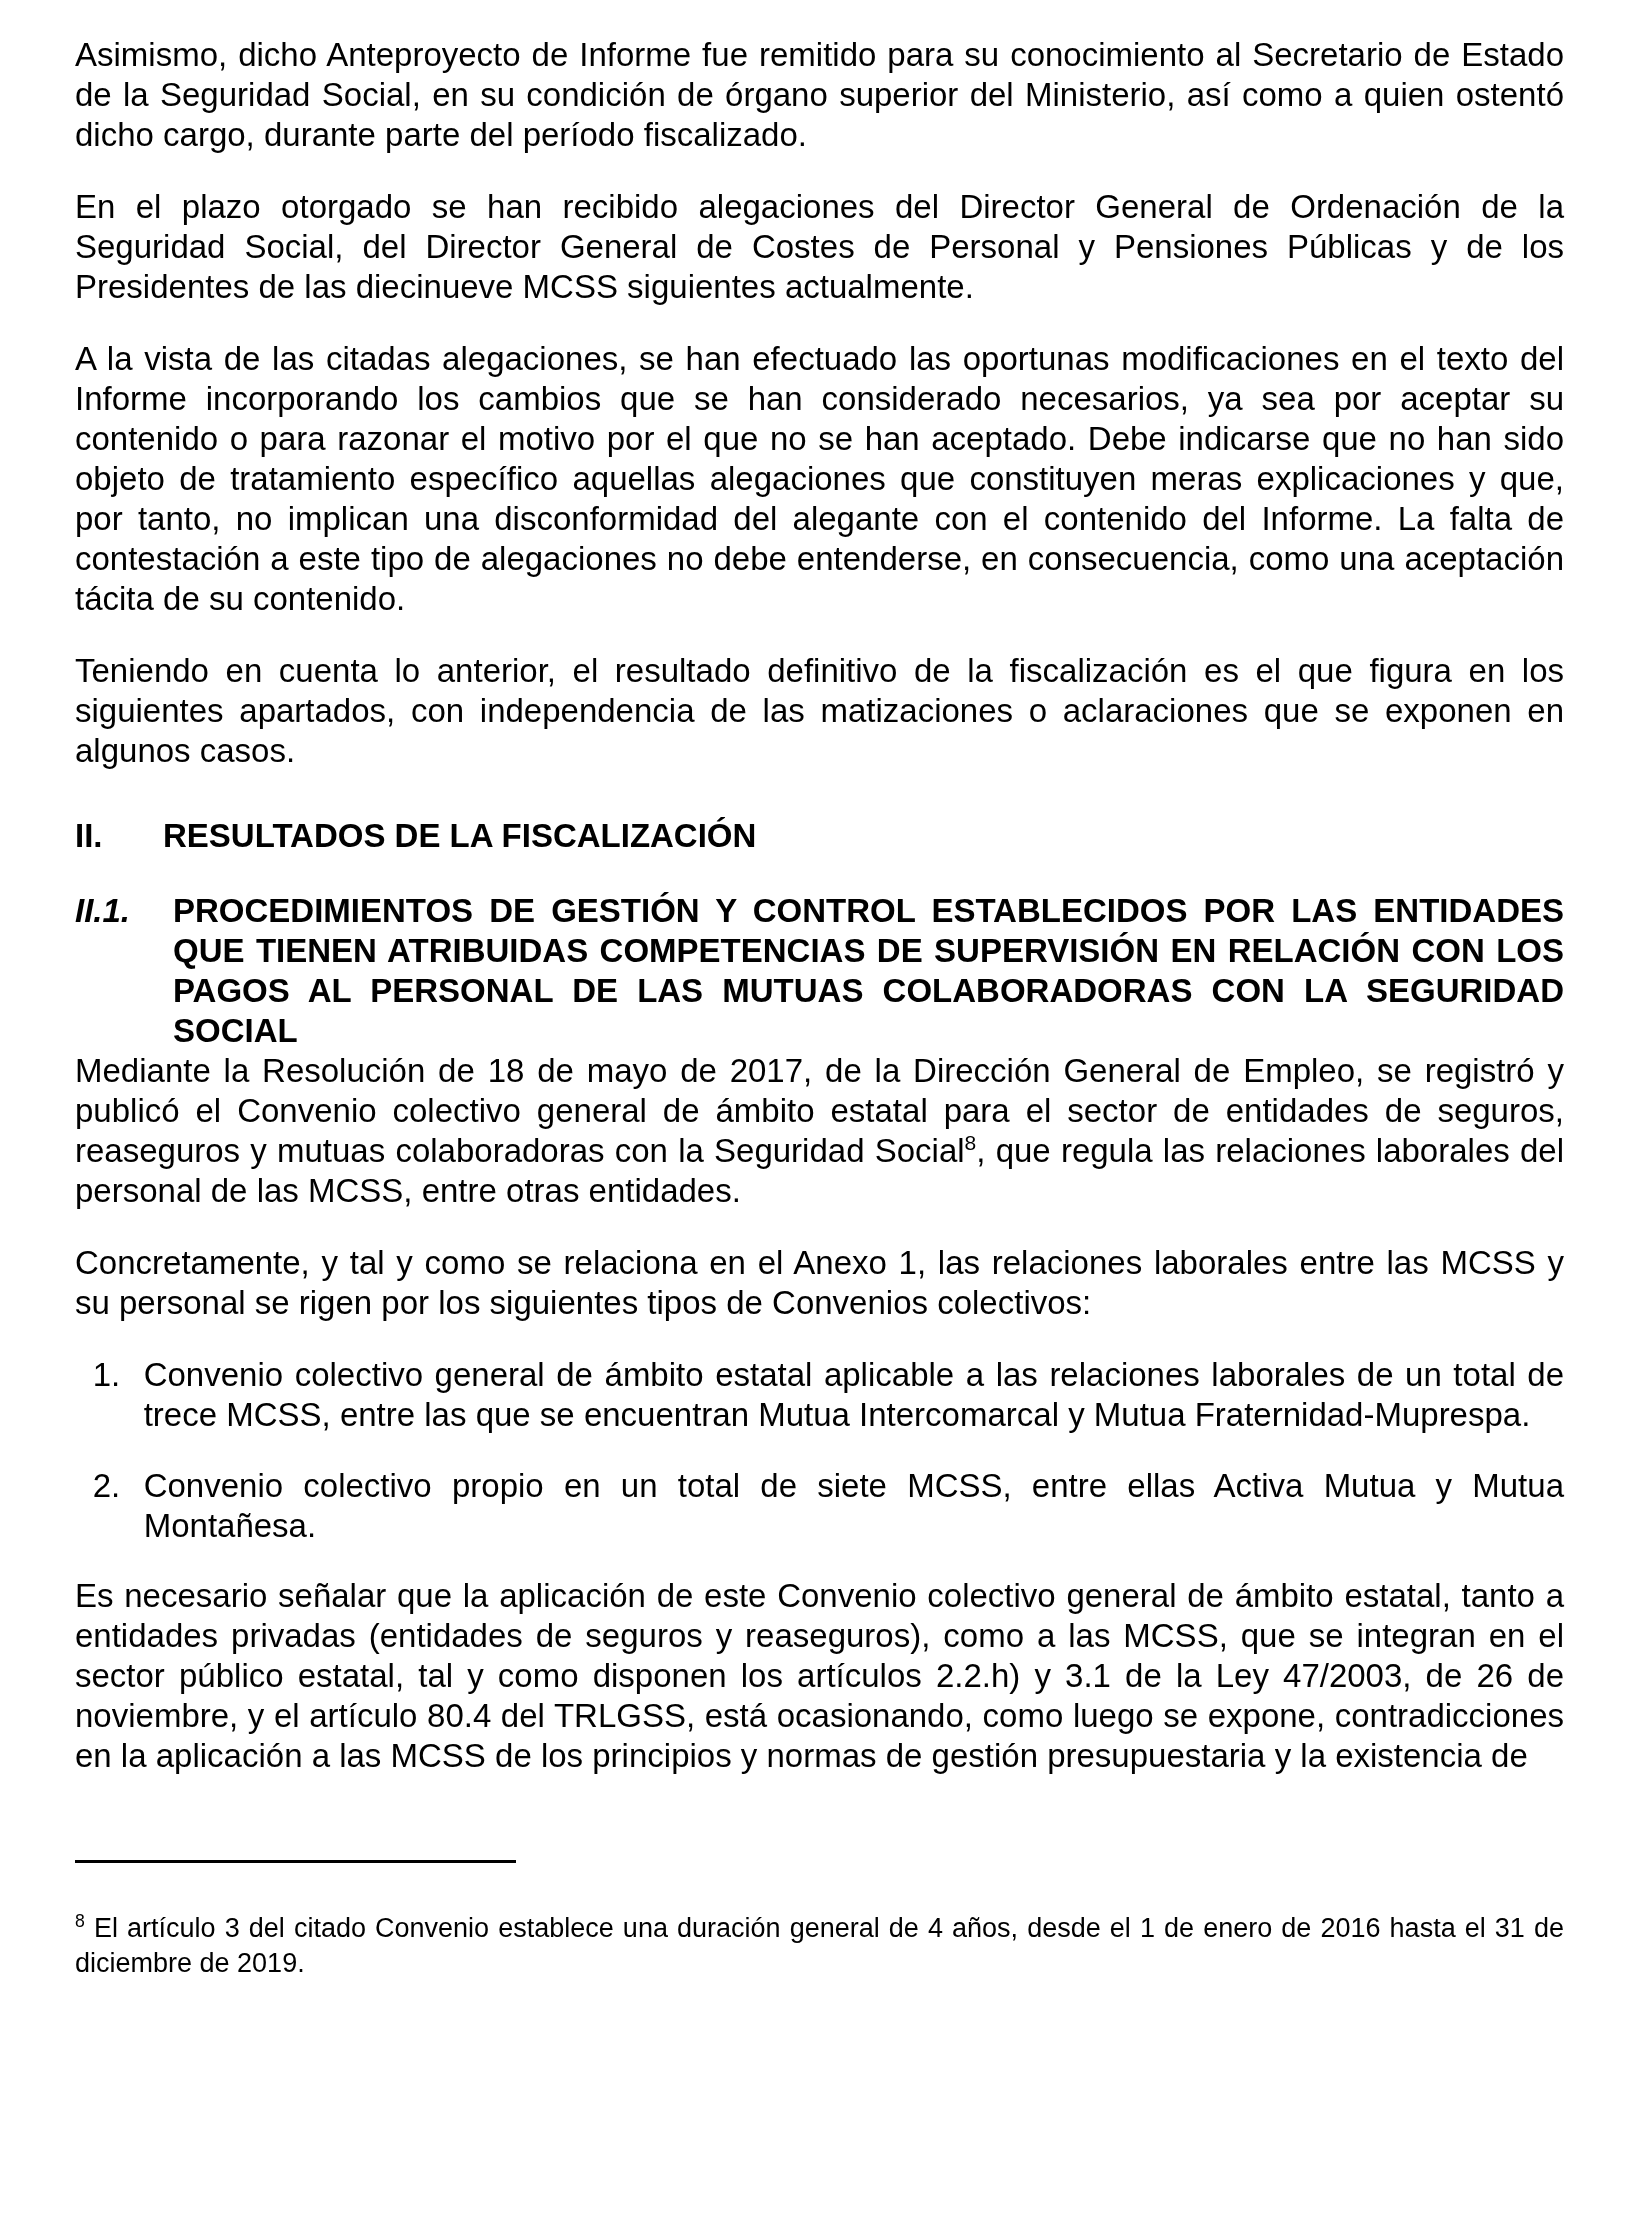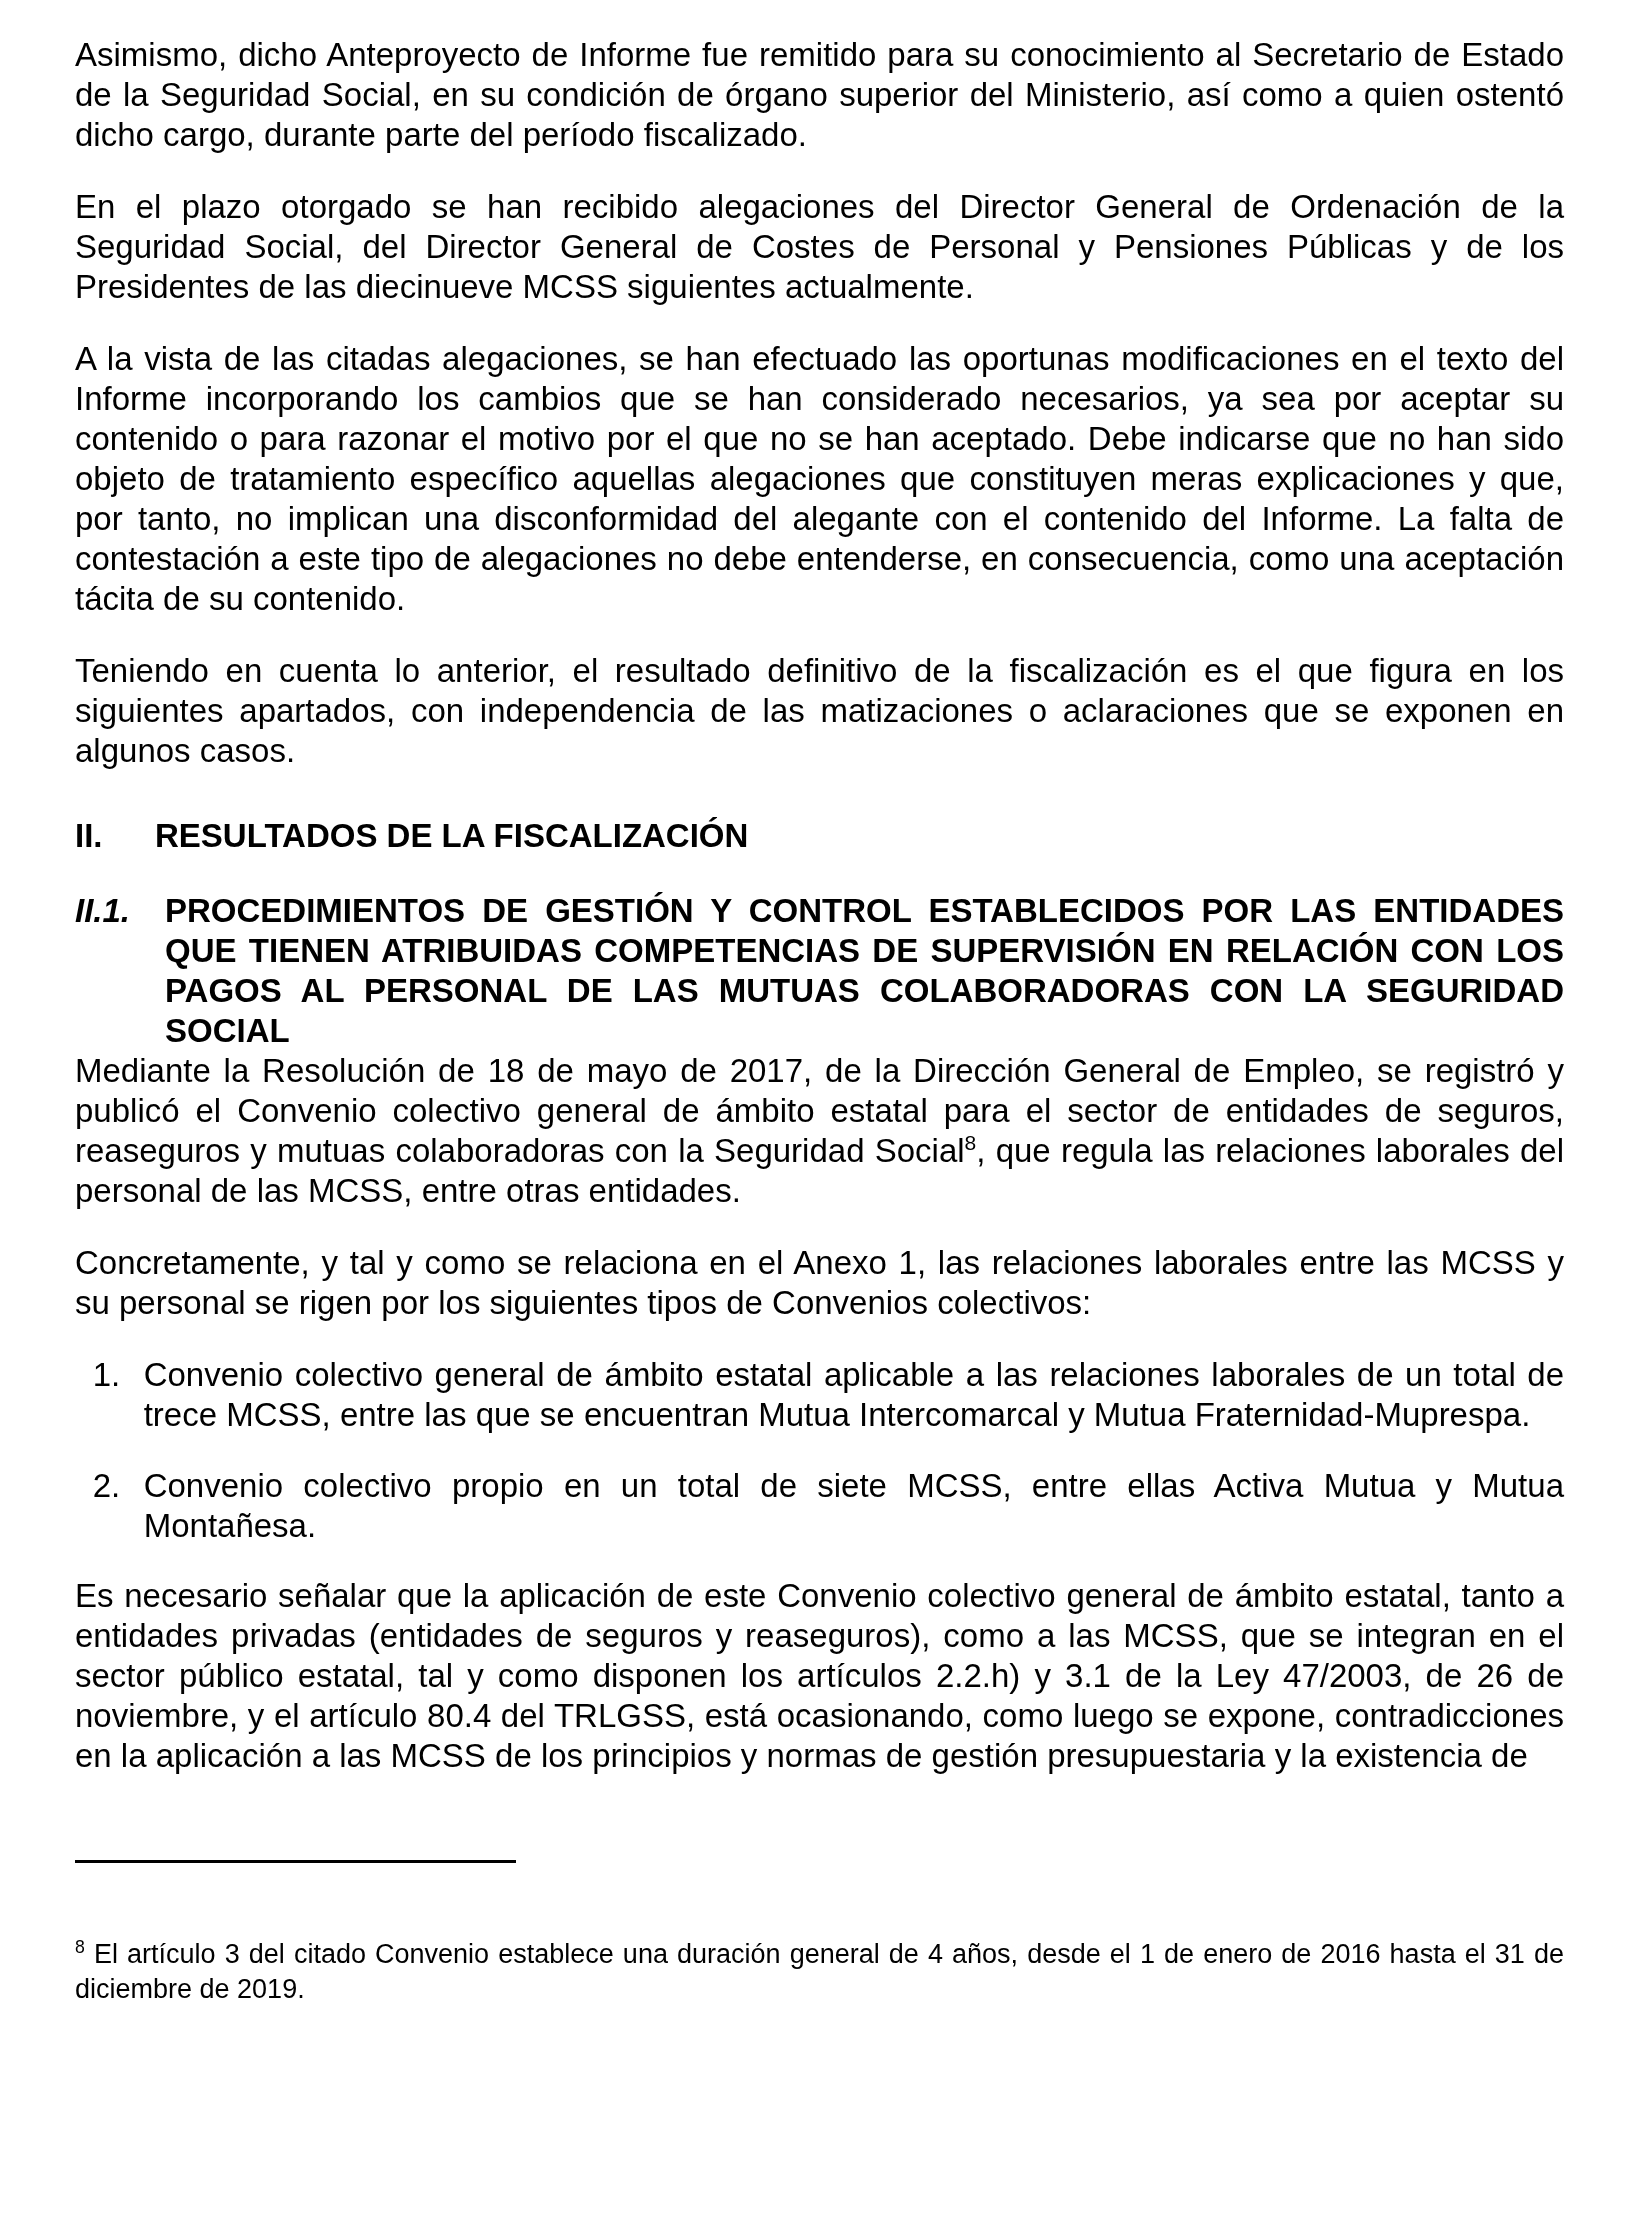--- a/index.html
+++ b/index.html
@@ -28,20 +28,21 @@
     font-size: 33px;
     line-height: 40px;
     text-align: justify;
     margin: 0 0 32px 0;
   }
   .heading {
     display: flex;
     font-weight: bold;
     font-size: 33px;
     line-height: 40px;
+    gap: 8px;
   }
   .heading .h-num { flex: 0 0 auto; }
   .heading .h-title { flex: 1 1 auto; }
   .h1 { margin: 45px 0 0 0; }
   .h1 .h-num { width: 80px; }
   .h2 { margin: 35px 0 0 0; }
   .h2 .h-num { width: 90px; font-style: italic; }
   .h2 .h-title { text-align: justify; word-spacing: 1.6px; }
   .h3 { margin: 45px 0 30.5px 0; }
   .h3 .h-num { width: 116px; }
@@ -65,21 +66,21 @@
   .footnote-sep {
     width: 441px;
     height: 3.2px;
     background: #000000;
     margin-top: 84px;
   }
   p.footnote {
     font-size: 27px;
     line-height: 35px;
     text-align: justify;
-    margin-top: 74px;
+    margin-top: 48px;
   }
   p.footnote sup.fn-marker {
     font-size: 17.7px;
     vertical-align: super;
     line-height: 0;
   }
 </style>
 </head>
 <body>
 

